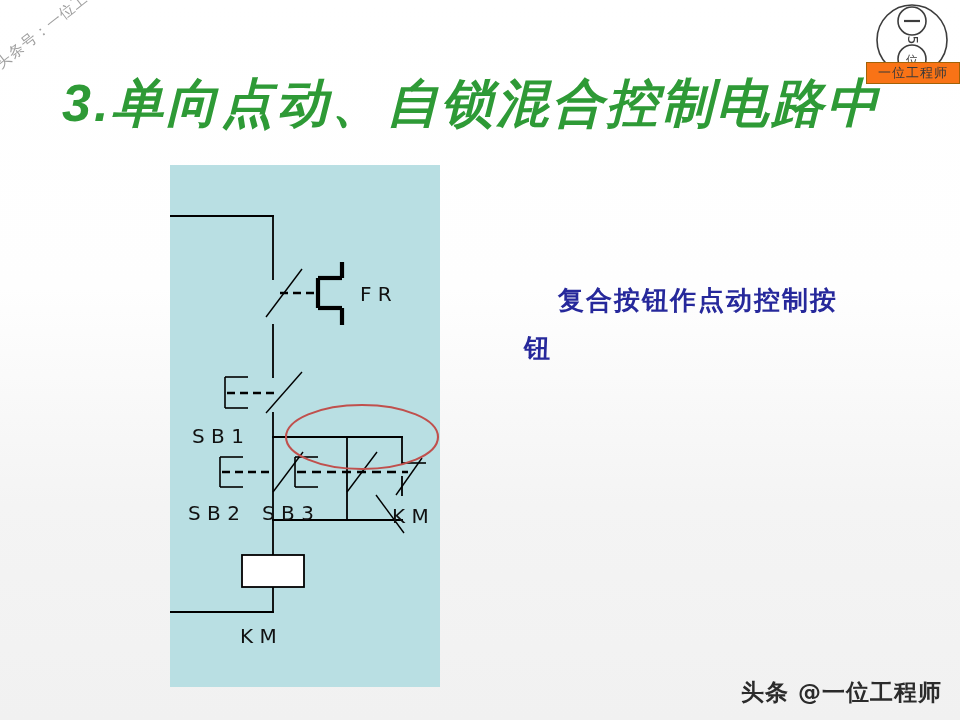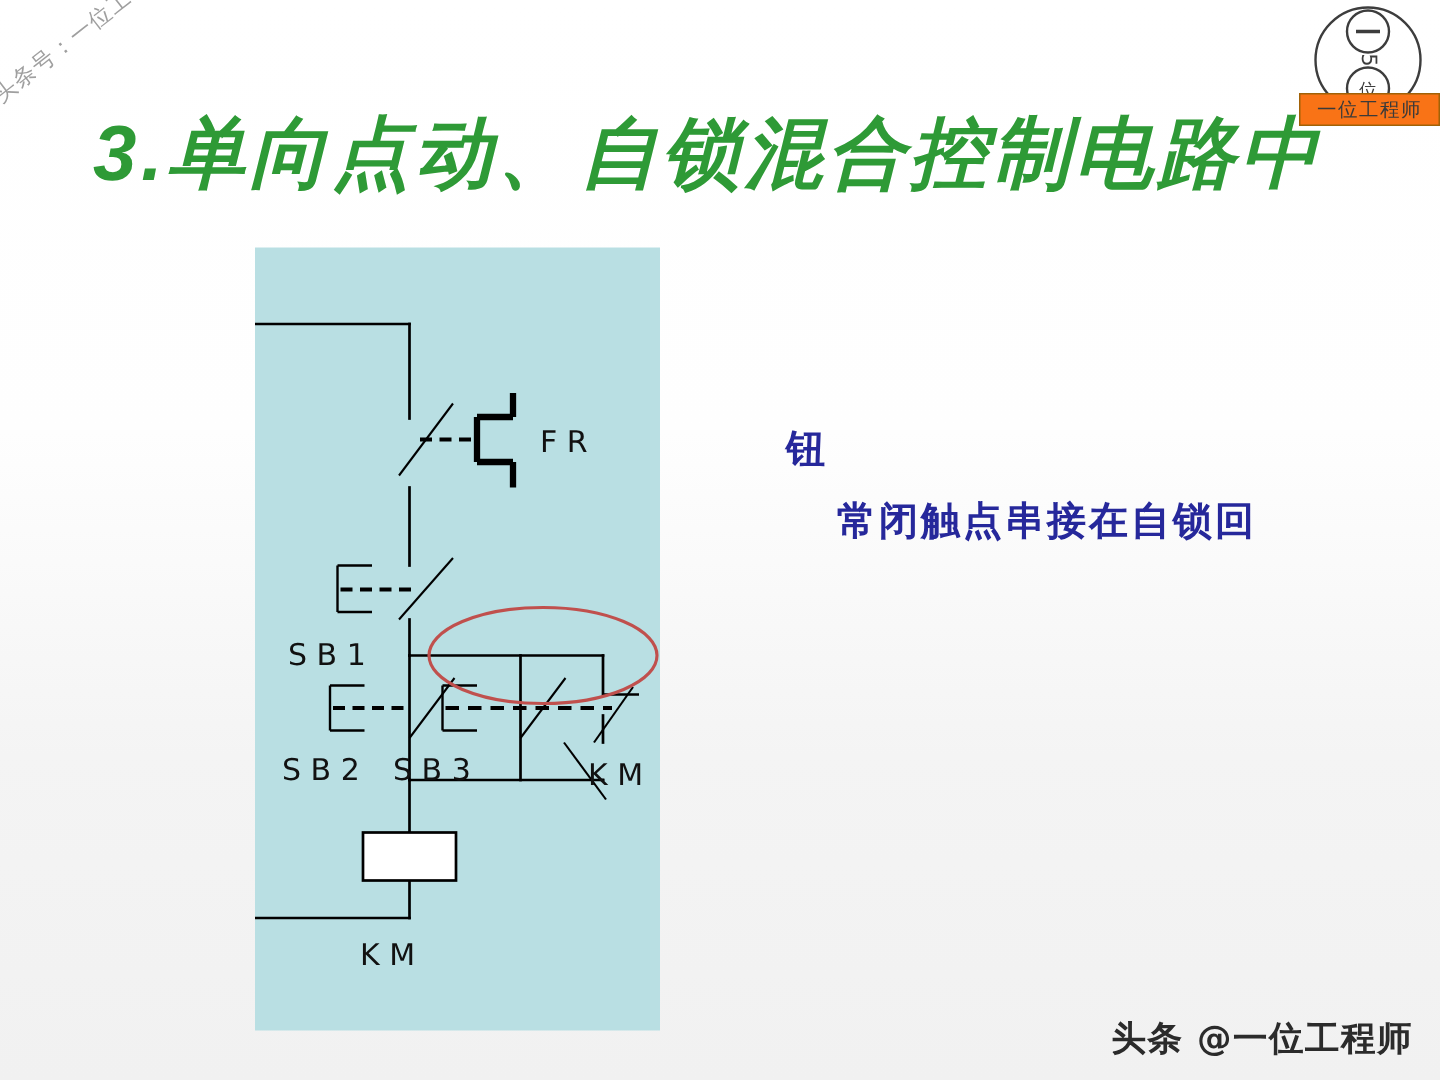--- a/index.html
+++ b/index.html
@@ -245,17 +245,17 @@
     <g>
       <rect x="72" y="390" width="62" height="32" fill="#ffffff" stroke="#000000" stroke-width="1.8"></rect>
       <text x="70" y="478" font-family="DejaVu Sans, sans-serif" font-size="20" fill="#111111">K M</text>
     </g>
 
     <ellipse cx="192" cy="272" rx="76" ry="32" fill="none" stroke="#c0504d" stroke-width="2.1"></ellipse>
   </svg>
 </div>
 
 <div class="notes">
+  <p class="indent">复合按钮作点动控制按</p>
   <p>钮</p>
-  <p class="indent">常闭触点串接在自锁回</p>
 </div>
 
 <div class="wm-bottom">头条 @一位工程师</div>
 
 </body></html>

